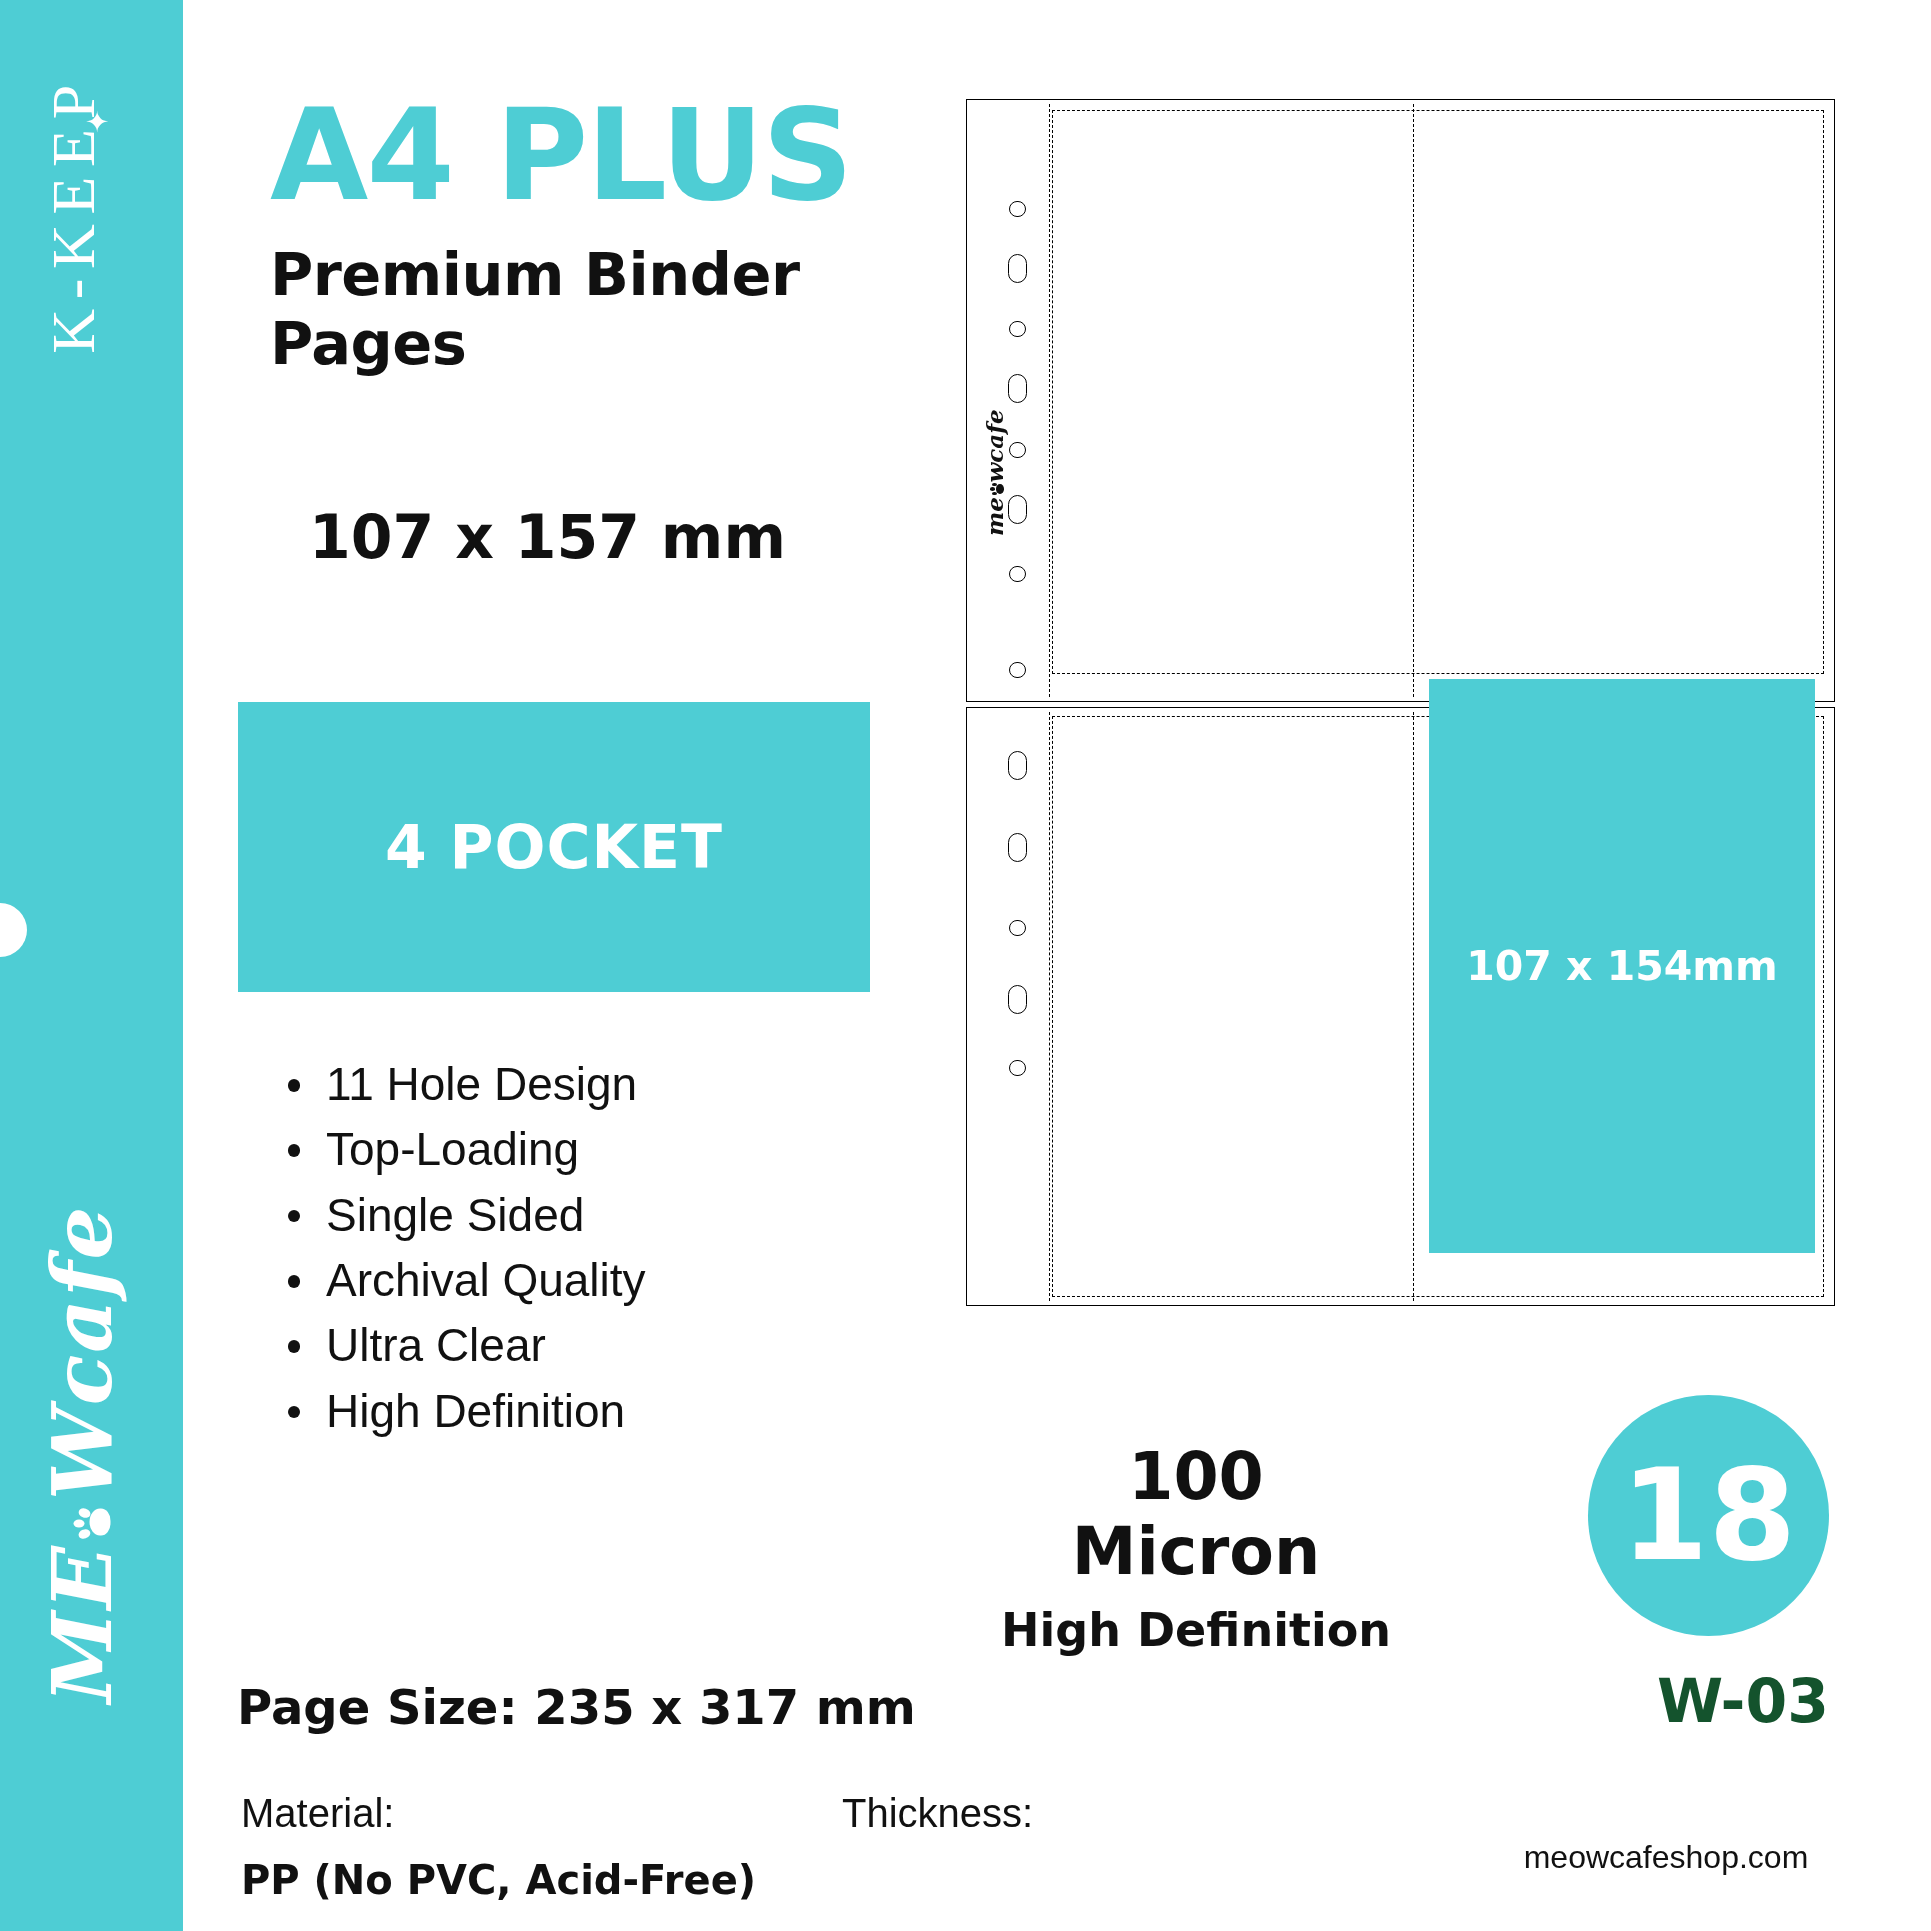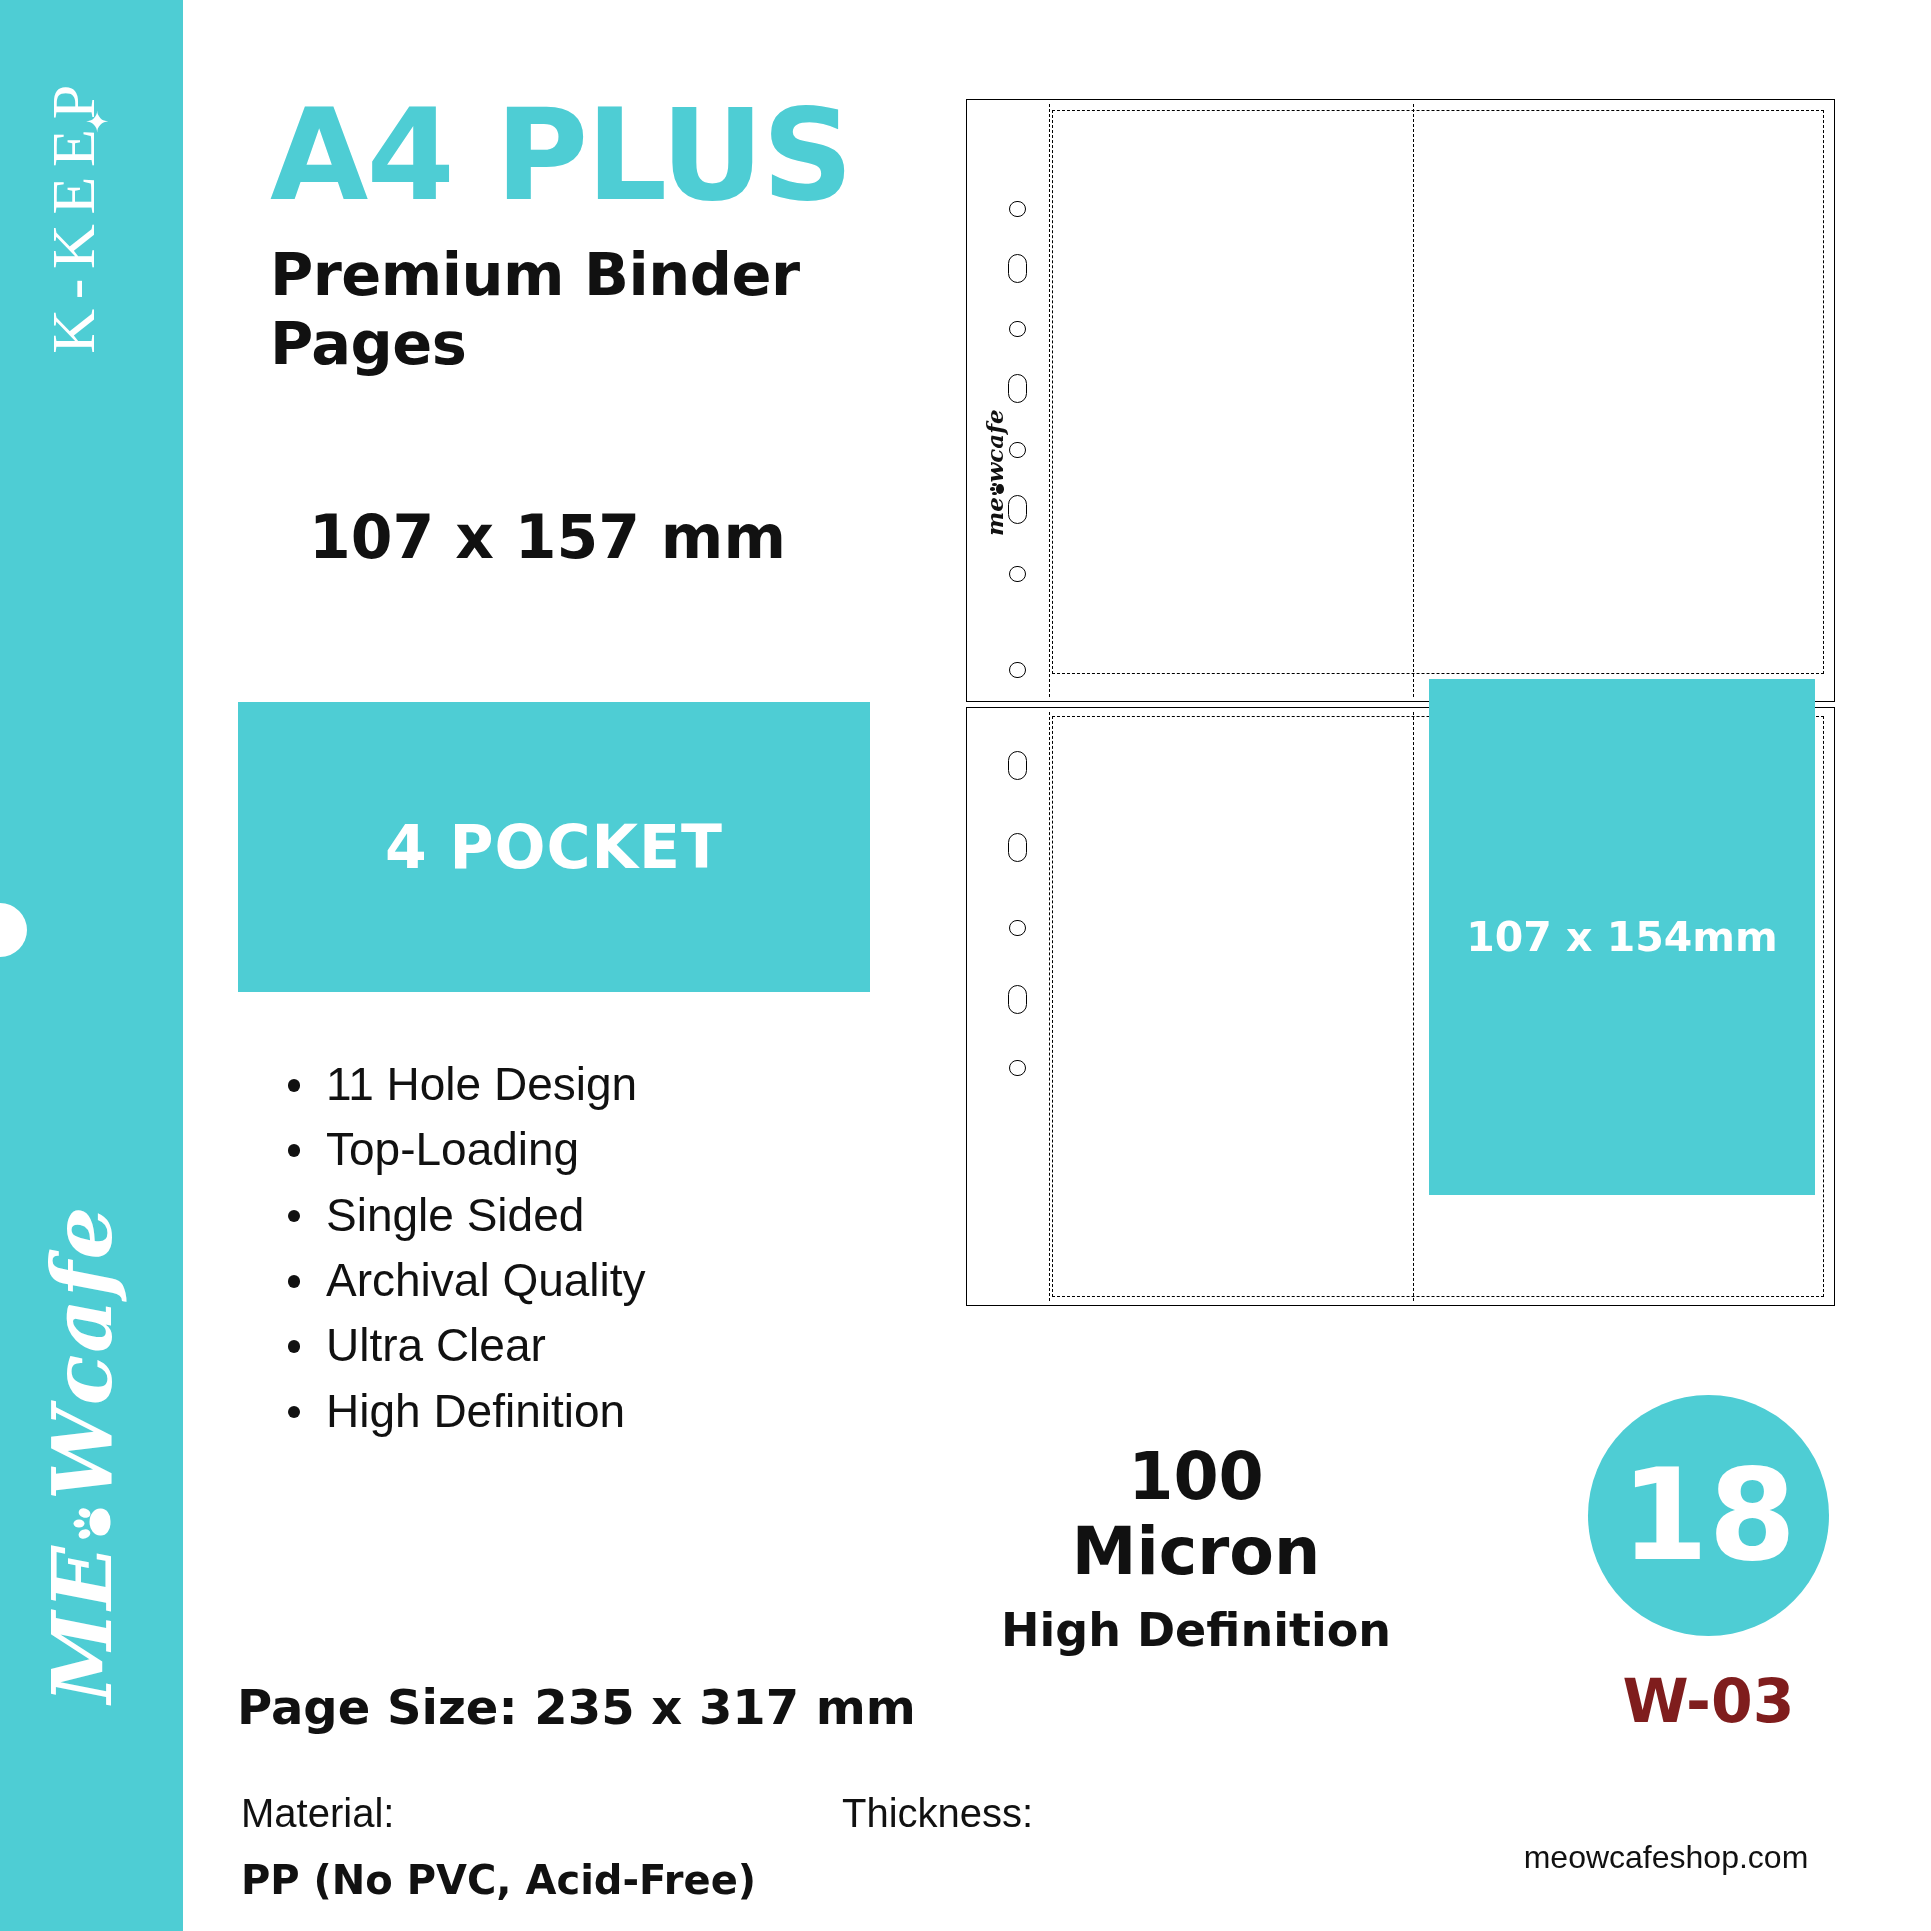--- a/index.html
+++ b/index.html
@@ -358,22 +358,22 @@
     font-family: "DejaVu Sans", sans-serif;
     font-weight: 700;
     font-size: 126px;
     line-height: 1;
   }
   .sku {
     position: absolute;
     left: 1588px;
     top: 1666px;
     width: 241px;
-    text-align: center;
-    color: #7f1d1d;
+    text-align: right;
+    color: #14532d;
     font-family: "DejaVu Sans", sans-serif;
     font-weight: 700;
     font-size: 60px;
   }
   .website {
     position: absolute;
     left: 1492px;
     top: 1839px;
     width: 348px;
     text-align: center;
@@ -443,21 +443,21 @@
   <div class="sheet sheet-bottom">
     <div class="punch-strip">
       <div class="hole" style="top:39px;"></div>
       <div class="hole" style="top:121px;"></div>
       <div class="hole small" style="top:208px;"></div>
       <div class="hole" style="top:273px;"></div>
       <div class="hole small" style="top:348px;"></div>
     </div>
     <div class="pocket-dash" style="left:85px; top:7.7px; right:9.7px; bottom:7.7px;"></div>
     <div class="divider-v" style="left:446px;"></div>
-    <div class="card-fill" style="left:462px; top:-29px; width:386px; height:516px;">
+    <div class="card-fill" style="left:462px; top:-29px; width:386px; height:574px;">
       <span>107 x 154mm</span>
     </div>
   </div>
 </div>
 
 <div class="brandmark">
   me<span class="paw-sm"><span class="pad"></span><span class="toe t1"></span><span class="toe t2"></span><span class="toe t3"></span></span>wcafe
 </div>
 
 <div class="micron">

